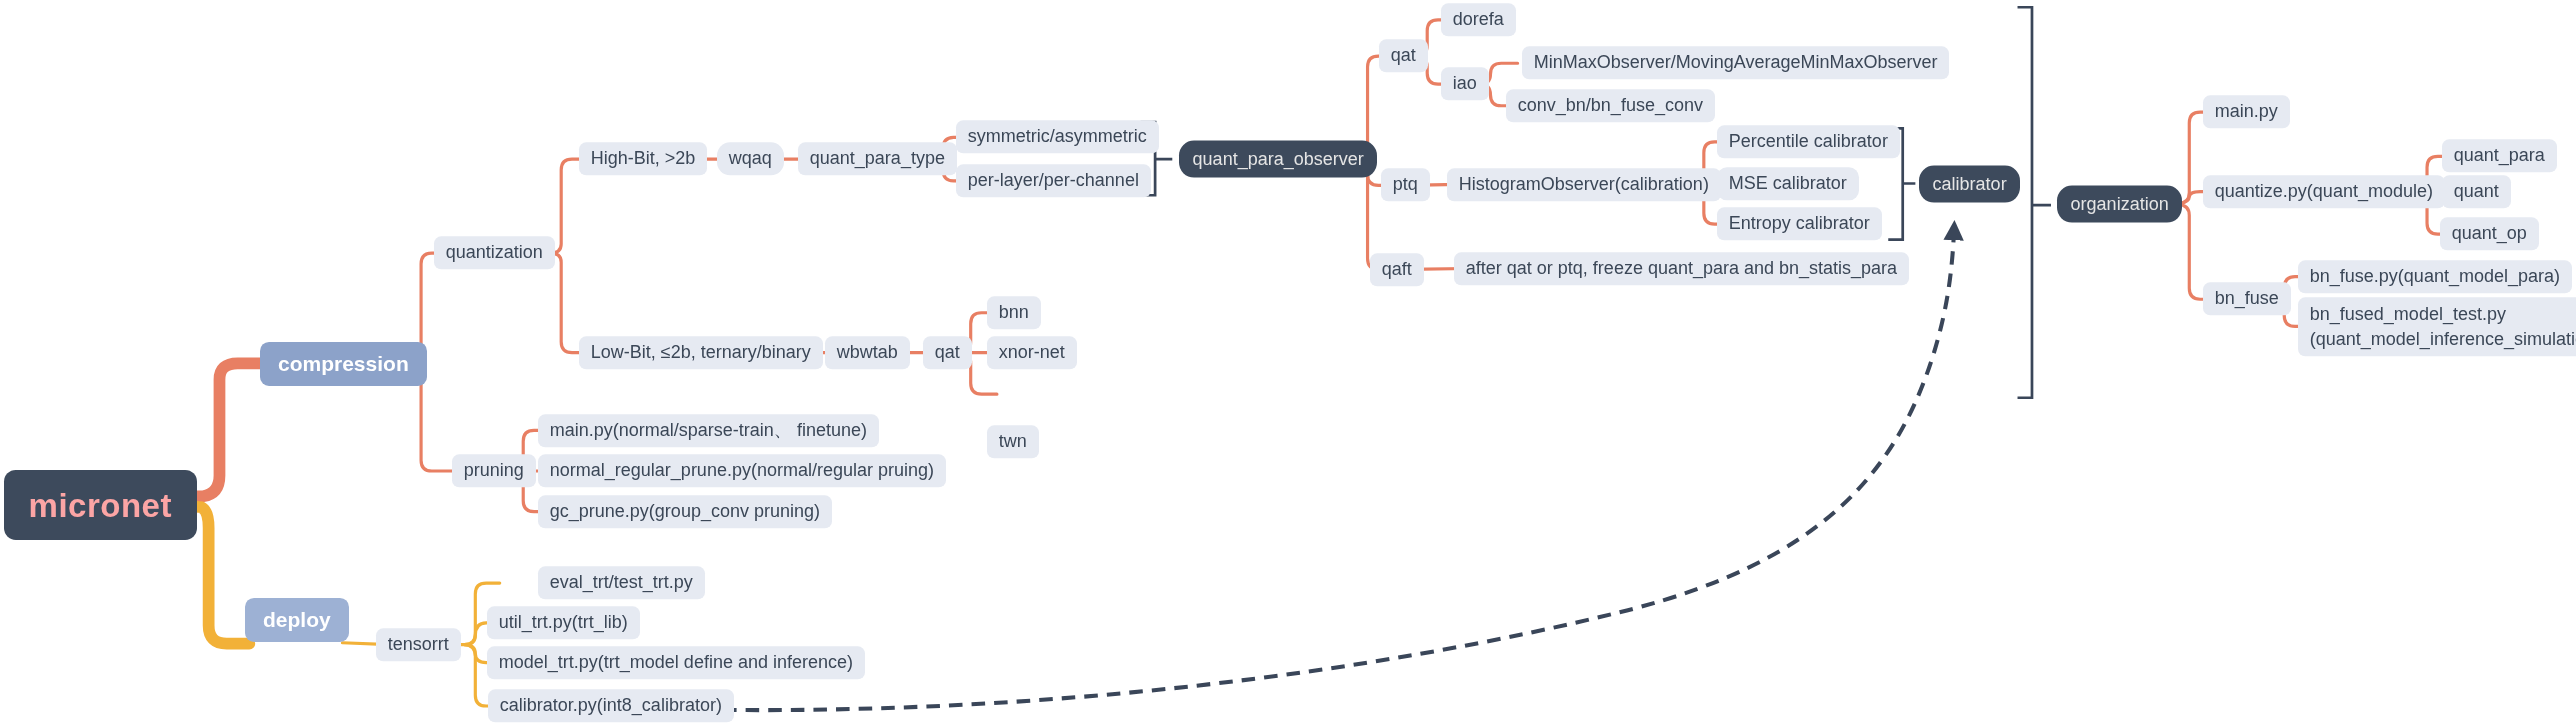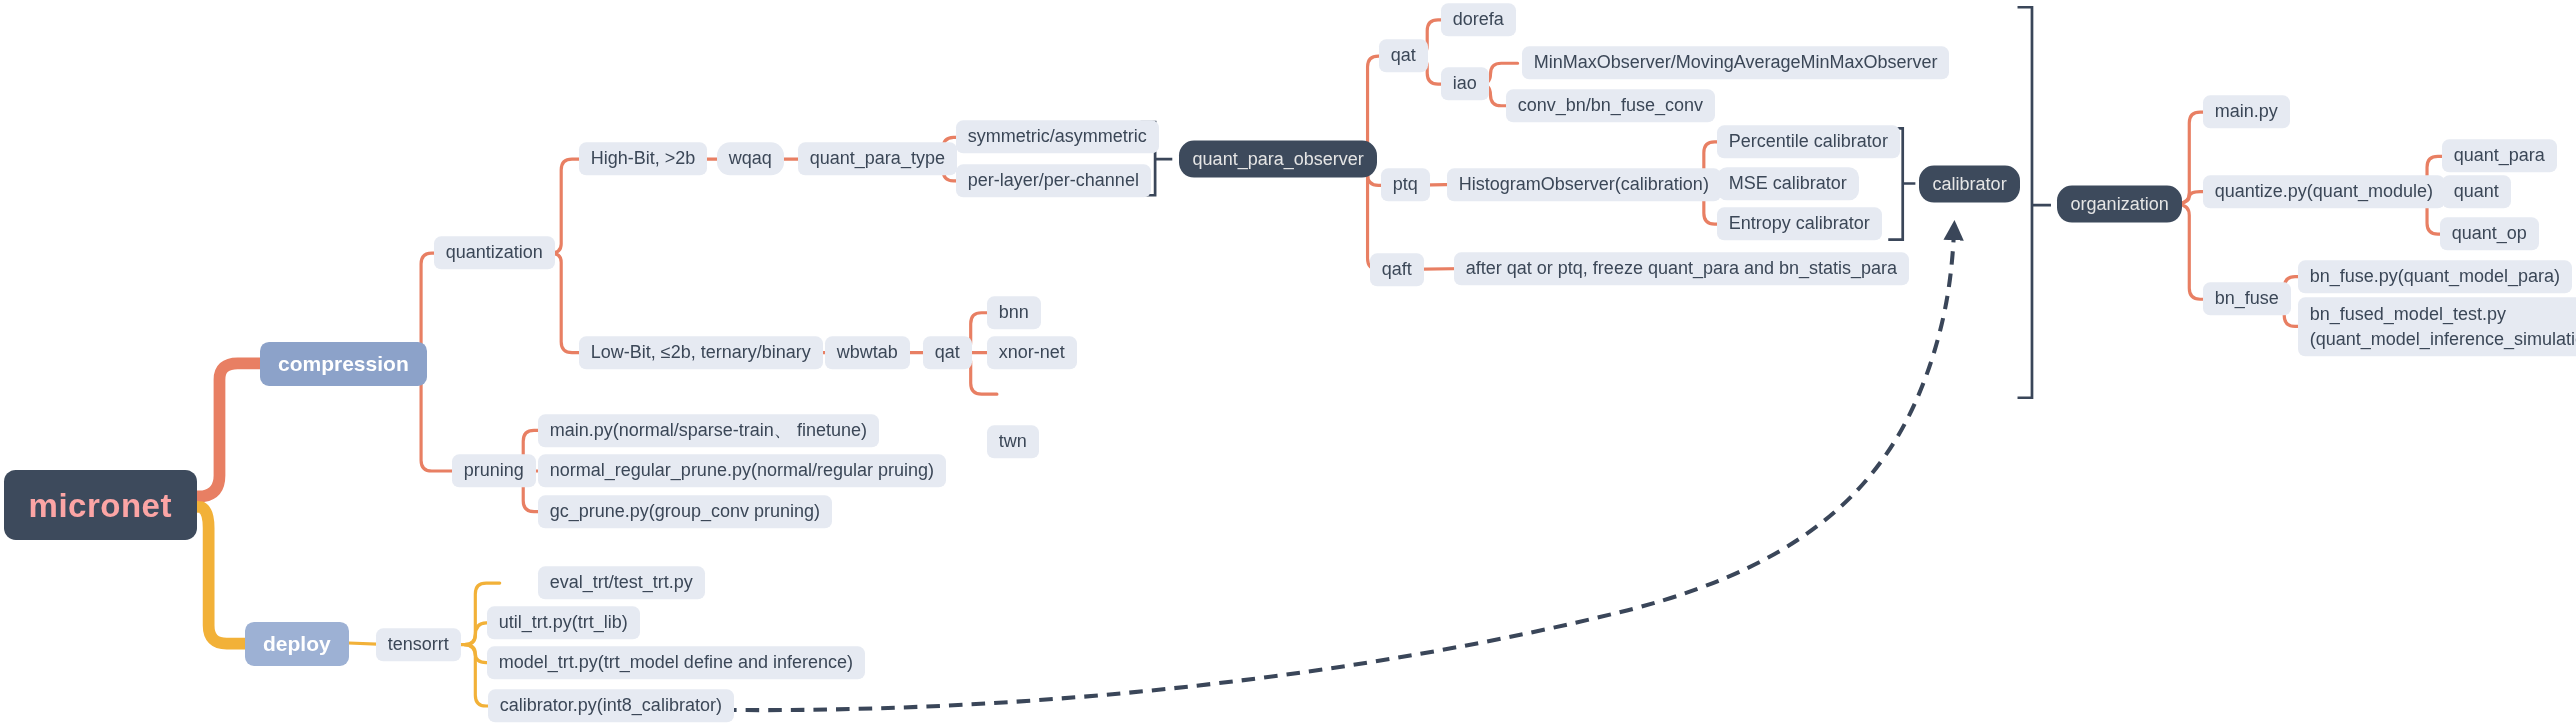--- a/index.html
+++ b/index.html
@@ -121,21 +121,21 @@
       <path d="M 2088 142 L 2104 142 L 2104 265 L 2088 265 M 2104 203 L 2118 203"></path>
       <path d="M 2231 8 L 2247 8 L 2247 440 L 2231 440 M 2247 227 L 2268 227"></path>
     </g>
 
     <path d="M 774 785 C 1150 791 1520 745 1800 675 C 2010 621 2096 526 2138 392 C 2154 340 2159 298 2161 250" stroke="#3a4659" stroke-width="4.5" fill="none" stroke-dasharray="15 10" marker-end="url(#arrowhead)"></path>
   </svg>
 
   <div class="n root" style="left:3.6px; top:505px;">micronet</div>
 
   <div class="n primary" style="left:260px; top:364px;">compression</div>
-  <div class="n primary deploy-bg" style="left:245px; top:644px;">deploy</div>
+  <div class="n primary deploy-bg" style="left:245px; top:620px;">deploy</div>
 
   <div class="n" style="left:434px; top:253px;">quantization</div>
   <div class="n" style="left:452px; top:471px;">pruning</div>
 
   <div class="n" style="left:579px; top:159px;">High-Bit, &gt;2b</div>
   <div class="n" style="left:717px; top:159px;border-radius:13px;">wqaq</div>
   <div class="n" style="left:798px; top:159px;">quant_para_type</div>
   <div class="n" style="left:956px; top:137px;">symmetric/asymmetric</div>
   <div class="n" style="left:956px; top:181px;">per-layer/per-channel</div>
 

